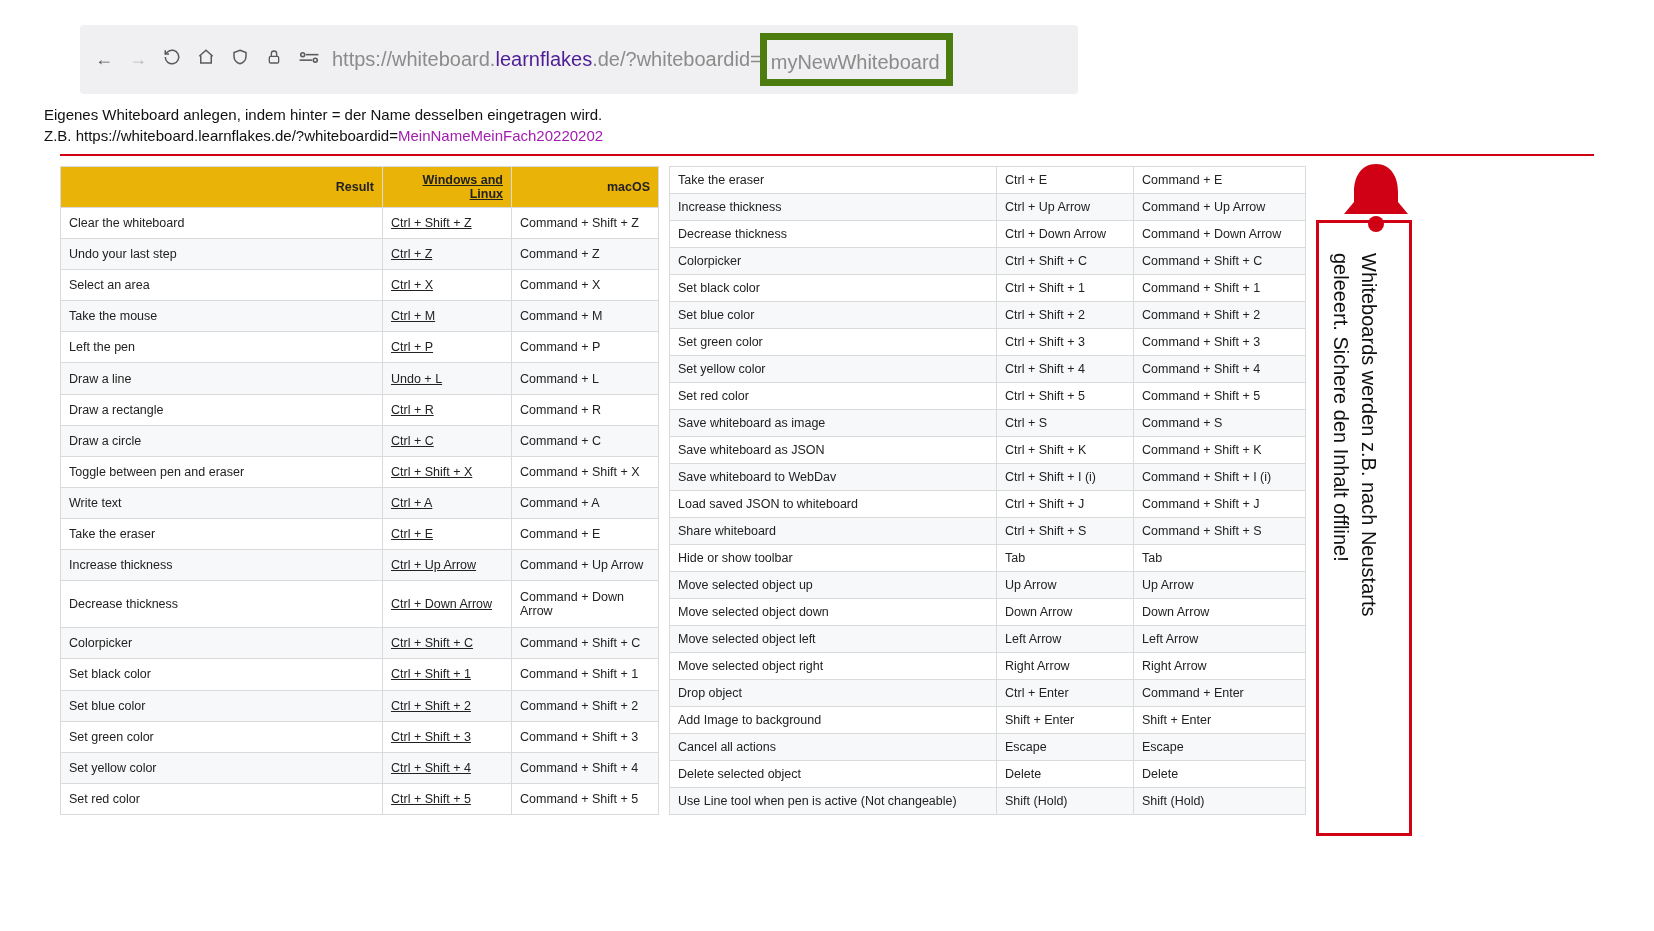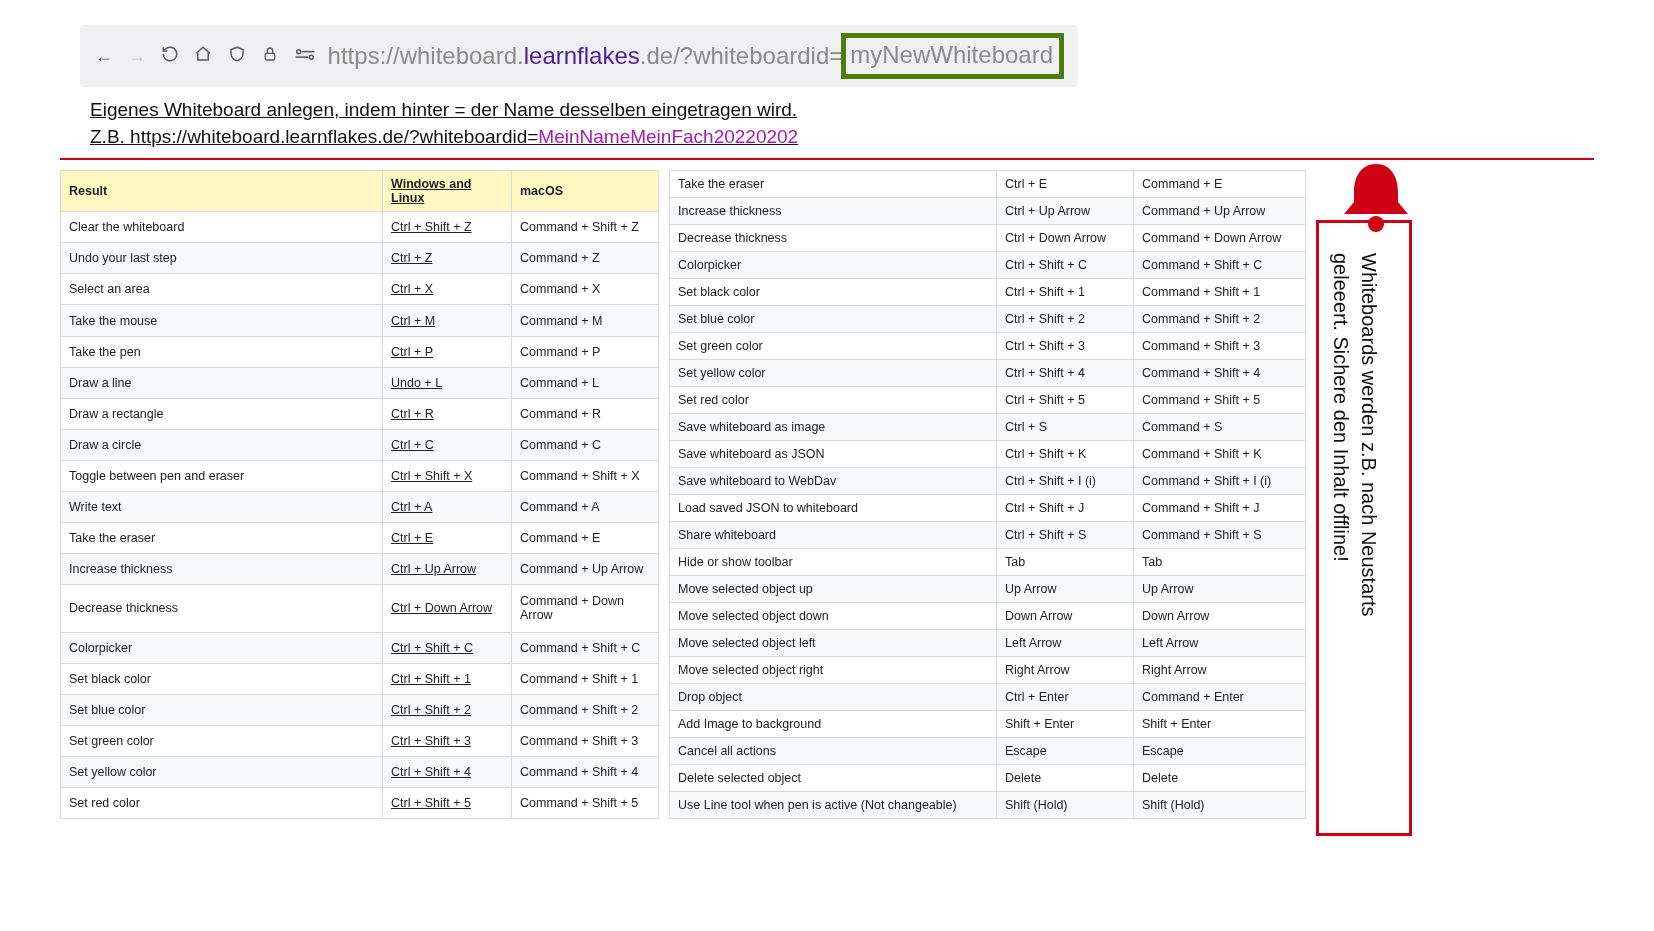--- a/index.html
+++ b/index.html
@@ -23,39 +23,38 @@
     width: 970px;
   }
   .browser-bar .nav-btn {
     color: #5a5a5a;
     font-size: 18px;
     width: 20px;
     text-align: center;
   }
   .url-text {
     color: #8b8b8b;
-    font-size: 24px;
+    font-size: 20px;
     flex: 1;
     display: flex;
     align-items: center;
     white-space: nowrap;
   }
   .url-text .bold { color: #4c1d95; font-weight: normal; }
   .url-highlight {
-    border: 5px solid #4d7c0f;
-    padding: 3px 6px 5px 4px;
+    border: 7px solid #4d7c0f;
+    padding: 11px 6px 5px 4px;
     color: #8b8b8b;
     margin-left: -2px;
   }
   .instructions {
-    margin: 8px 90px 6px 90px;
-    font-size: 19px;
+    margin: 8px 90px 6px 44px;
+    font-size: 15px;
     line-height: 1.4;
     color: #111;
-    text-decoration: underline;
   }
   .instructions .red { color: #a21caf; }
   .divider {
     border-top: 2px solid #d00015;
     margin: 8px 60px 10px 60px;
   }
   .tables-wrap {
     display: flex;
     gap: 10px;
     margin: 0 60px;
@@ -67,23 +66,23 @@
     table-layout: fixed;
   }
   table.shortcut th, table.shortcut td {
     border: 1px solid #d8dadc;
     padding: 6px 8px;
     text-align: left;
     vertical-align: middle;
     background: #fff;
   }
   table.shortcut th {
-    background: #fef9c3;
+    background: #eab308;
     font-weight: bold;
-    text-align: left;
+    text-align: right;
   }
   table.shortcut tr:nth-child(even) td {
     background: #f7f8f9;
   }
   .table-left { width: 560px; }
   .table-left th:nth-child(1), .table-left td:nth-child(1) { width: 305px; }
   .table-left th:nth-child(2), .table-left td:nth-child(2) { width: 112px; text-decoration: underline; }
   .table-left th:nth-child(3), .table-left td:nth-child(3) { width: 130px; }
 
   .table-right { width: 595px; }
@@ -195,21 +194,21 @@
           <td>Select an area</td>
           <td>Ctrl + X</td>
           <td>Command + X</td>
         </tr>
         <tr>
           <td>Take the mouse</td>
           <td>Ctrl + M</td>
           <td>Command + M</td>
         </tr>
         <tr>
-          <td>Take the pen</td>
+          <td>Left the pen</td>
           <td>Ctrl + P</td>
           <td>Command + P</td>
         </tr>
         <tr>
           <td>Draw a line</td>
           <td>Undo + L</td>
           <td>Command + L</td>
         </tr>
         <tr>
           <td>Draw a rectangle</td>

